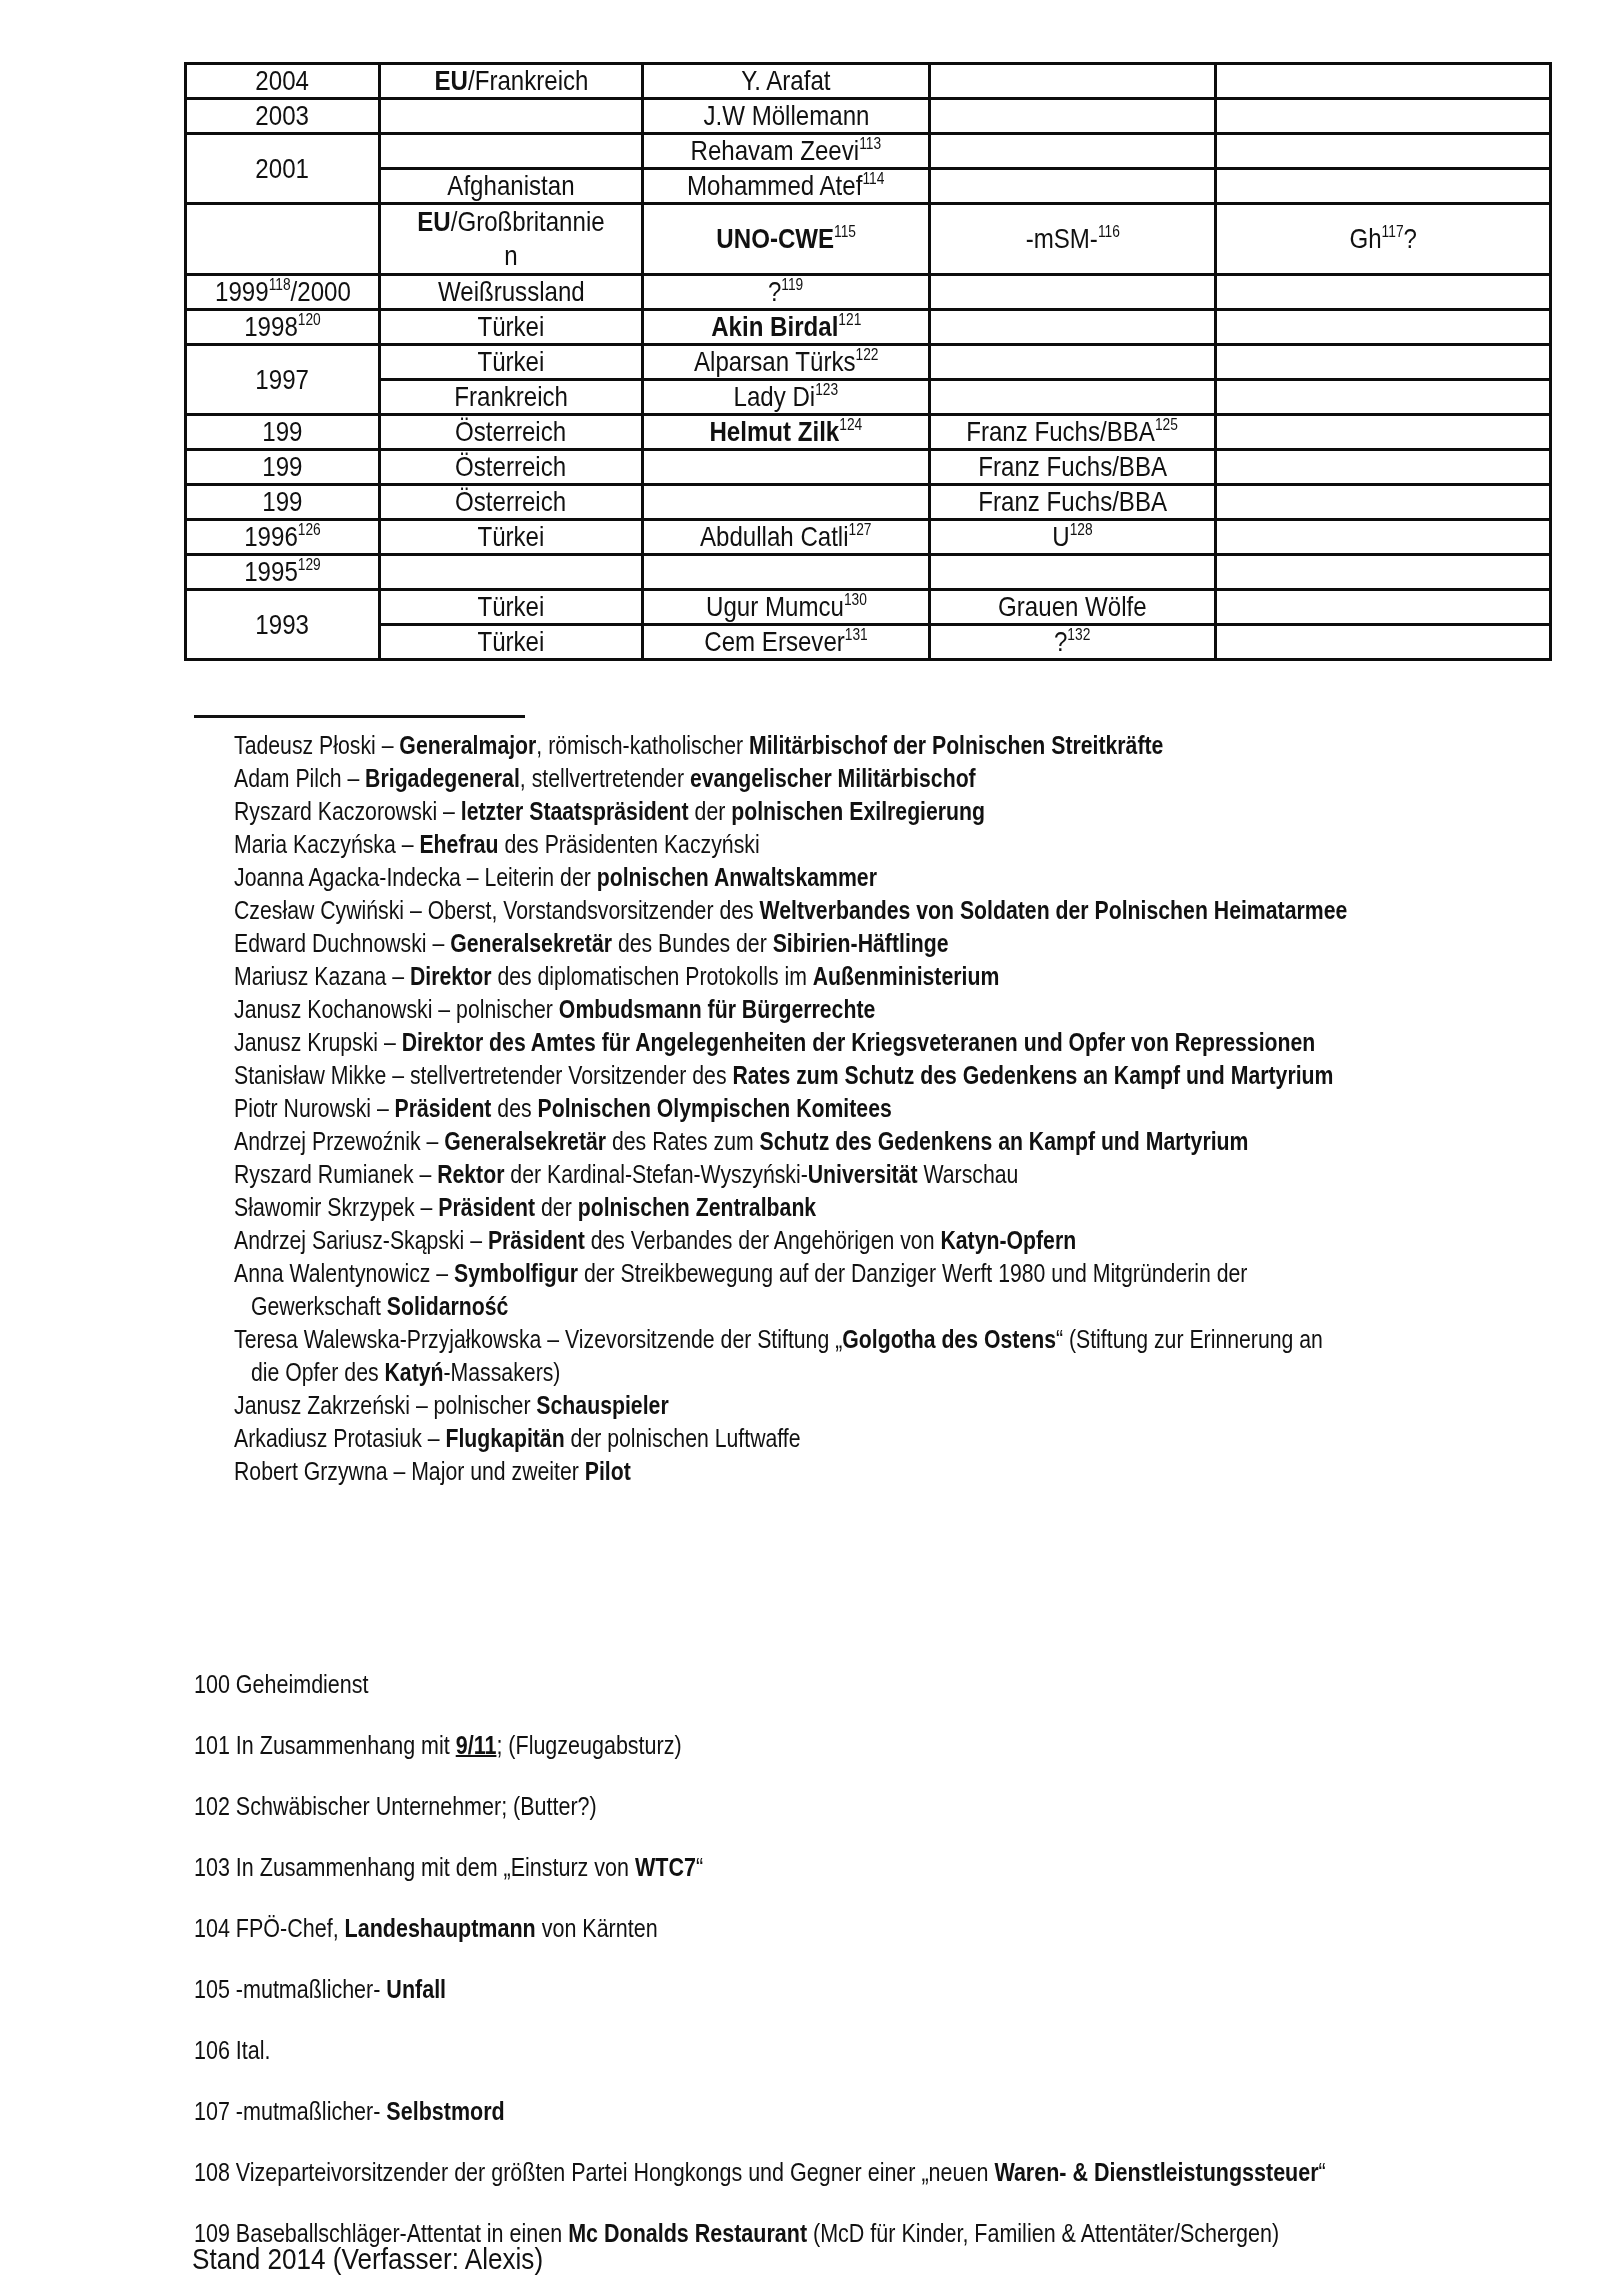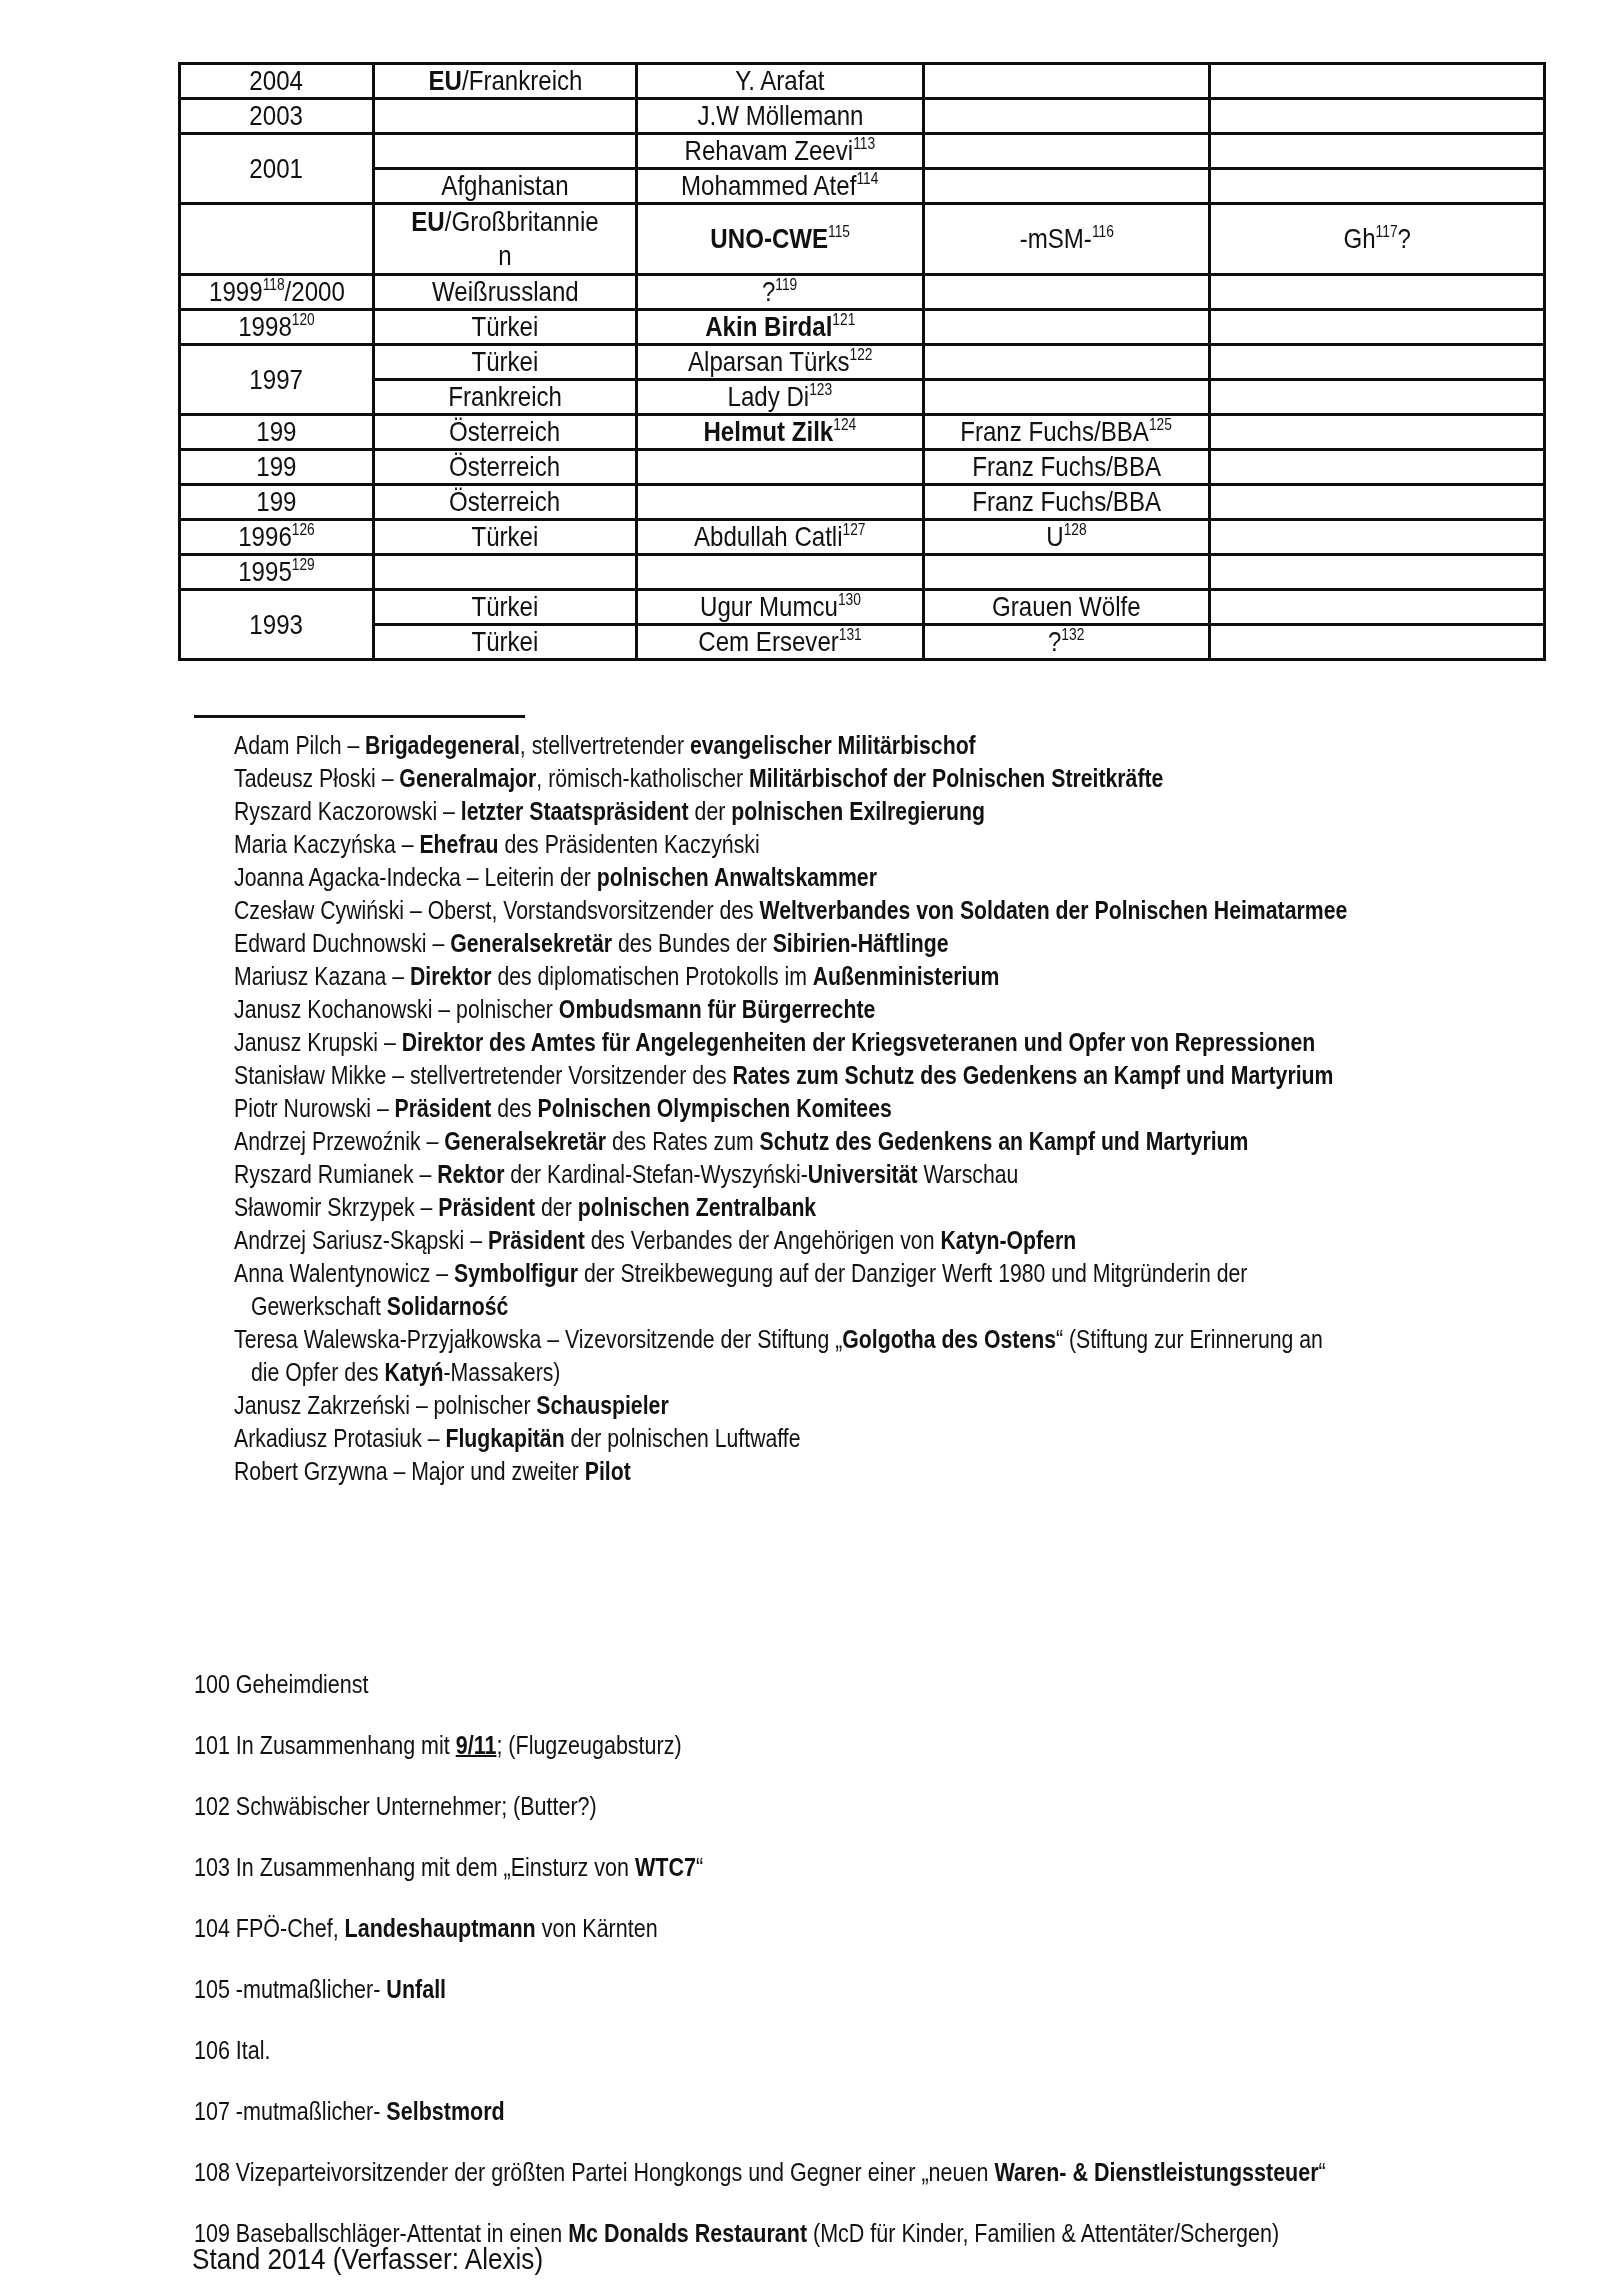--- a/index.html
+++ b/index.html
@@ -3,21 +3,21 @@
 <meta charset="utf-8">
 <style>
   html, body { margin: 0; padding: 0; background: #ffffff; }
   body {
     width: 1622px; height: 2295px; position: relative; overflow: hidden;
     font-family: "Liberation Sans", "DejaVu Sans", sans-serif;
     color: #111111;
   }
   .cond { display: inline-block; transform: scaleX(0.86); transform-origin: left center; white-space: nowrap; }
   table.events {
-    position: absolute; left: 178px; top: 62px;
+    position: absolute; left: 184px; top: 62px;
     border-collapse: collapse; table-layout: fixed;
     width: 1364px;
   }
   table.events td {
     border: 3.4px solid #0d0d0d;
     height: 31px; padding: 0; text-align: center; vertical-align: middle;
     font-size: 28px; line-height: 32px; white-space: nowrap; overflow: visible;
   }
   table.events td.tall { height: 68px; line-height: 34px; white-space: normal; }
   table.events td .c { display: inline-block; transform: scaleX(0.86); }
@@ -155,22 +155,22 @@
         <td><span class="c"><span>Cem Ersever</span><sup>131</sup></span></td>
         <td><span class="c"><span>?</span><sup>132</sup></span></td>
         <td><span class="c"></span></td>
       </tr>
     </tbody>
 </table>
 
 <div class="sep"></div>
 
 <div class="names" id="names">
+    <div class="name-line"><span class="cond"><span>Tadeusz Płoski</span><span> – </span><b>Generalmajor</b><span>, römisch-katholischer </span><b>Militärbischof der Polnischen Streitkräfte</b></span></div>
     <div class="name-line"><span class="cond"><span>Adam Pilch</span><span> – </span><b>Brigadegeneral</b><span>, stellvertretender </span><b>evangelischer Militärbischof</b></span></div>
-    <div class="name-line"><span class="cond"><span>Tadeusz Płoski</span><span> – </span><b>Generalmajor</b><span>, römisch-katholischer </span><b>Militärbischof der Polnischen Streitkräfte</b></span></div>
     <div class="name-line"><span class="cond"><span>Ryszard Kaczorowski</span><span> – </span><b>letzter Staatspräsident</b><span> der </span><b>polnischen Exilregierung</b></span></div>
     <div class="name-line"><span class="cond"><span>Maria Kaczyńska</span><span> – </span><b>Ehefrau</b><span> des Präsidenten Kaczyński</span></span></div>
     <div class="name-line"><span class="cond"><span>Joanna Agacka-Indecka</span><span> – </span><span>Leiterin der </span><b>polnischen Anwaltskammer</b></span></div>
     <div class="name-line"><span class="cond"><span>Czesław Cywiński</span><span> – </span><span>Oberst, Vorstandsvorsitzender des </span><b>Weltverbandes von Soldaten der Polnischen Heimatarmee</b></span></div>
     <div class="name-line"><span class="cond"><span>Edward Duchnowski</span><span> – </span><b>Generalsekretär</b><span> des Bundes der </span><b>Sibirien-Häftlinge</b></span></div>
     <div class="name-line"><span class="cond"><span>Mariusz Kazana</span><span> – </span><b>Direktor</b><span> des diplomatischen Protokolls im </span><b>Außenministerium</b></span></div>
     <div class="name-line"><span class="cond"><span>Janusz Kochanowski</span><span> – </span><span>polnischer </span><b>Ombudsmann für Bürgerrechte</b></span></div>
     <div class="name-line"><span class="cond"><span>Janusz Krupski</span><span> – </span><b>Direktor des Amtes für Angelegenheiten der Kriegsveteranen und Opfer von Repressionen</b></span></div>
     <div class="name-line"><span class="cond"><span>Stanisław Mikke</span><span> – </span><span>stellvertretender Vorsitzender des </span><b>Rates zum Schutz des Gedenkens an Kampf und Martyrium</b></span></div>
     <div class="name-line"><span class="cond"><span>Piotr Nurowski</span><span> – </span><b>Präsident</b><span> des </span><b>Polnischen Olympischen Komitees</b></span></div>

